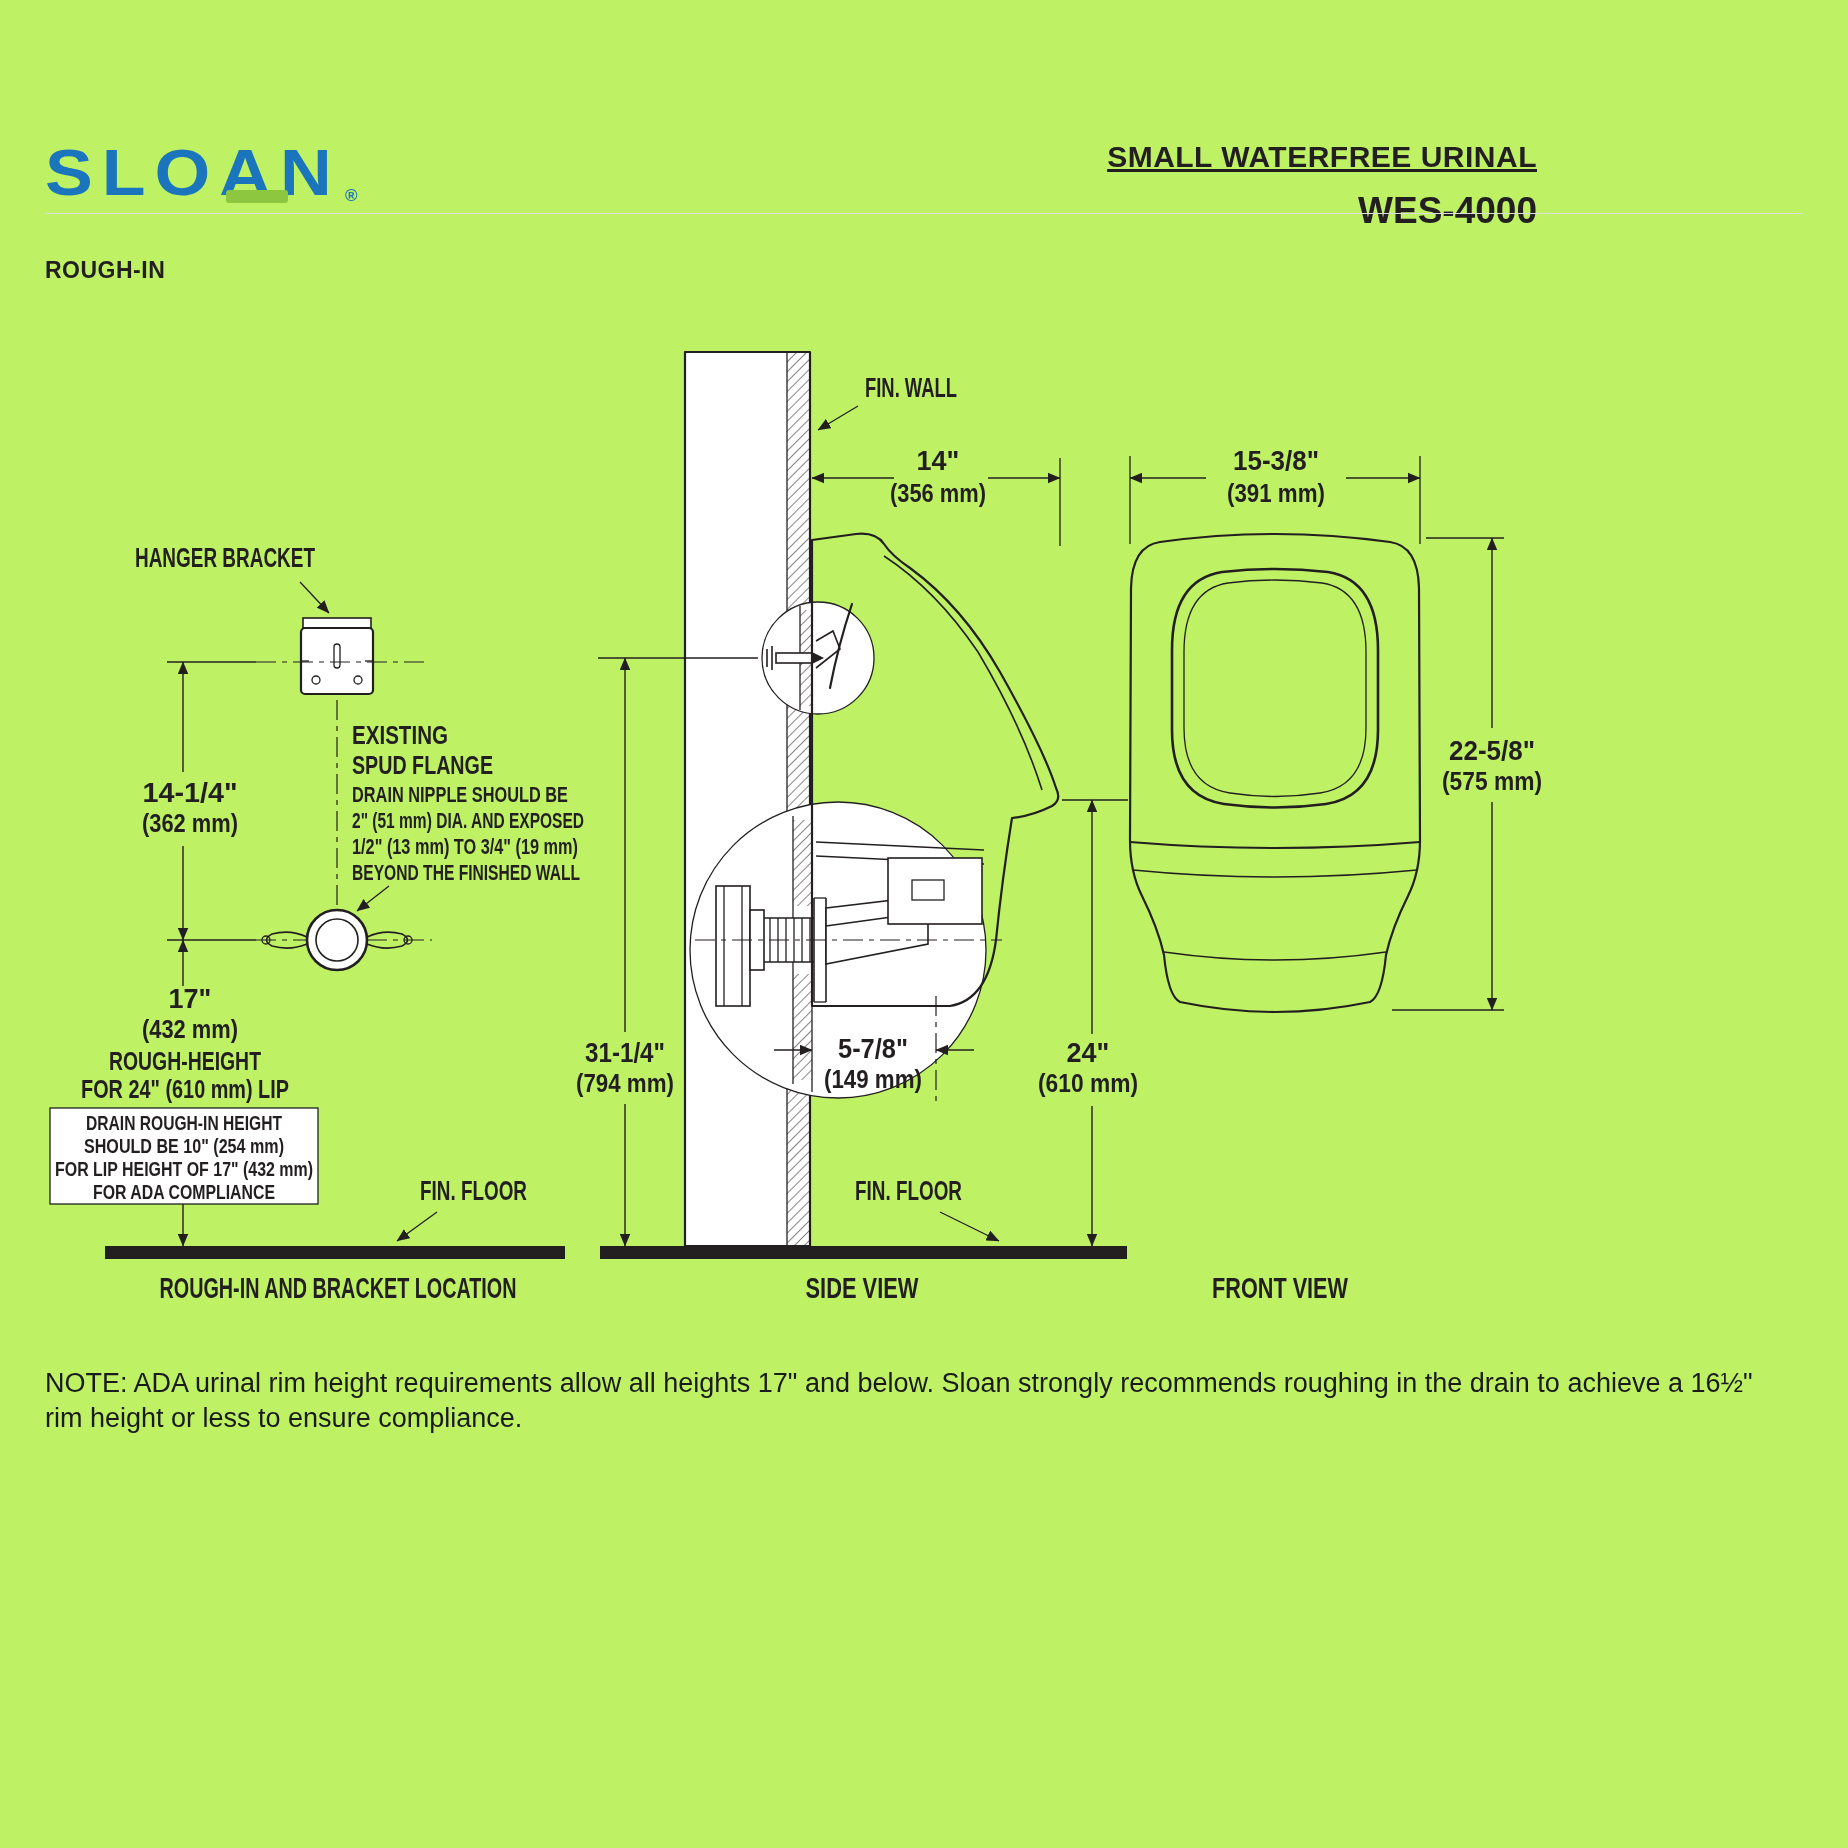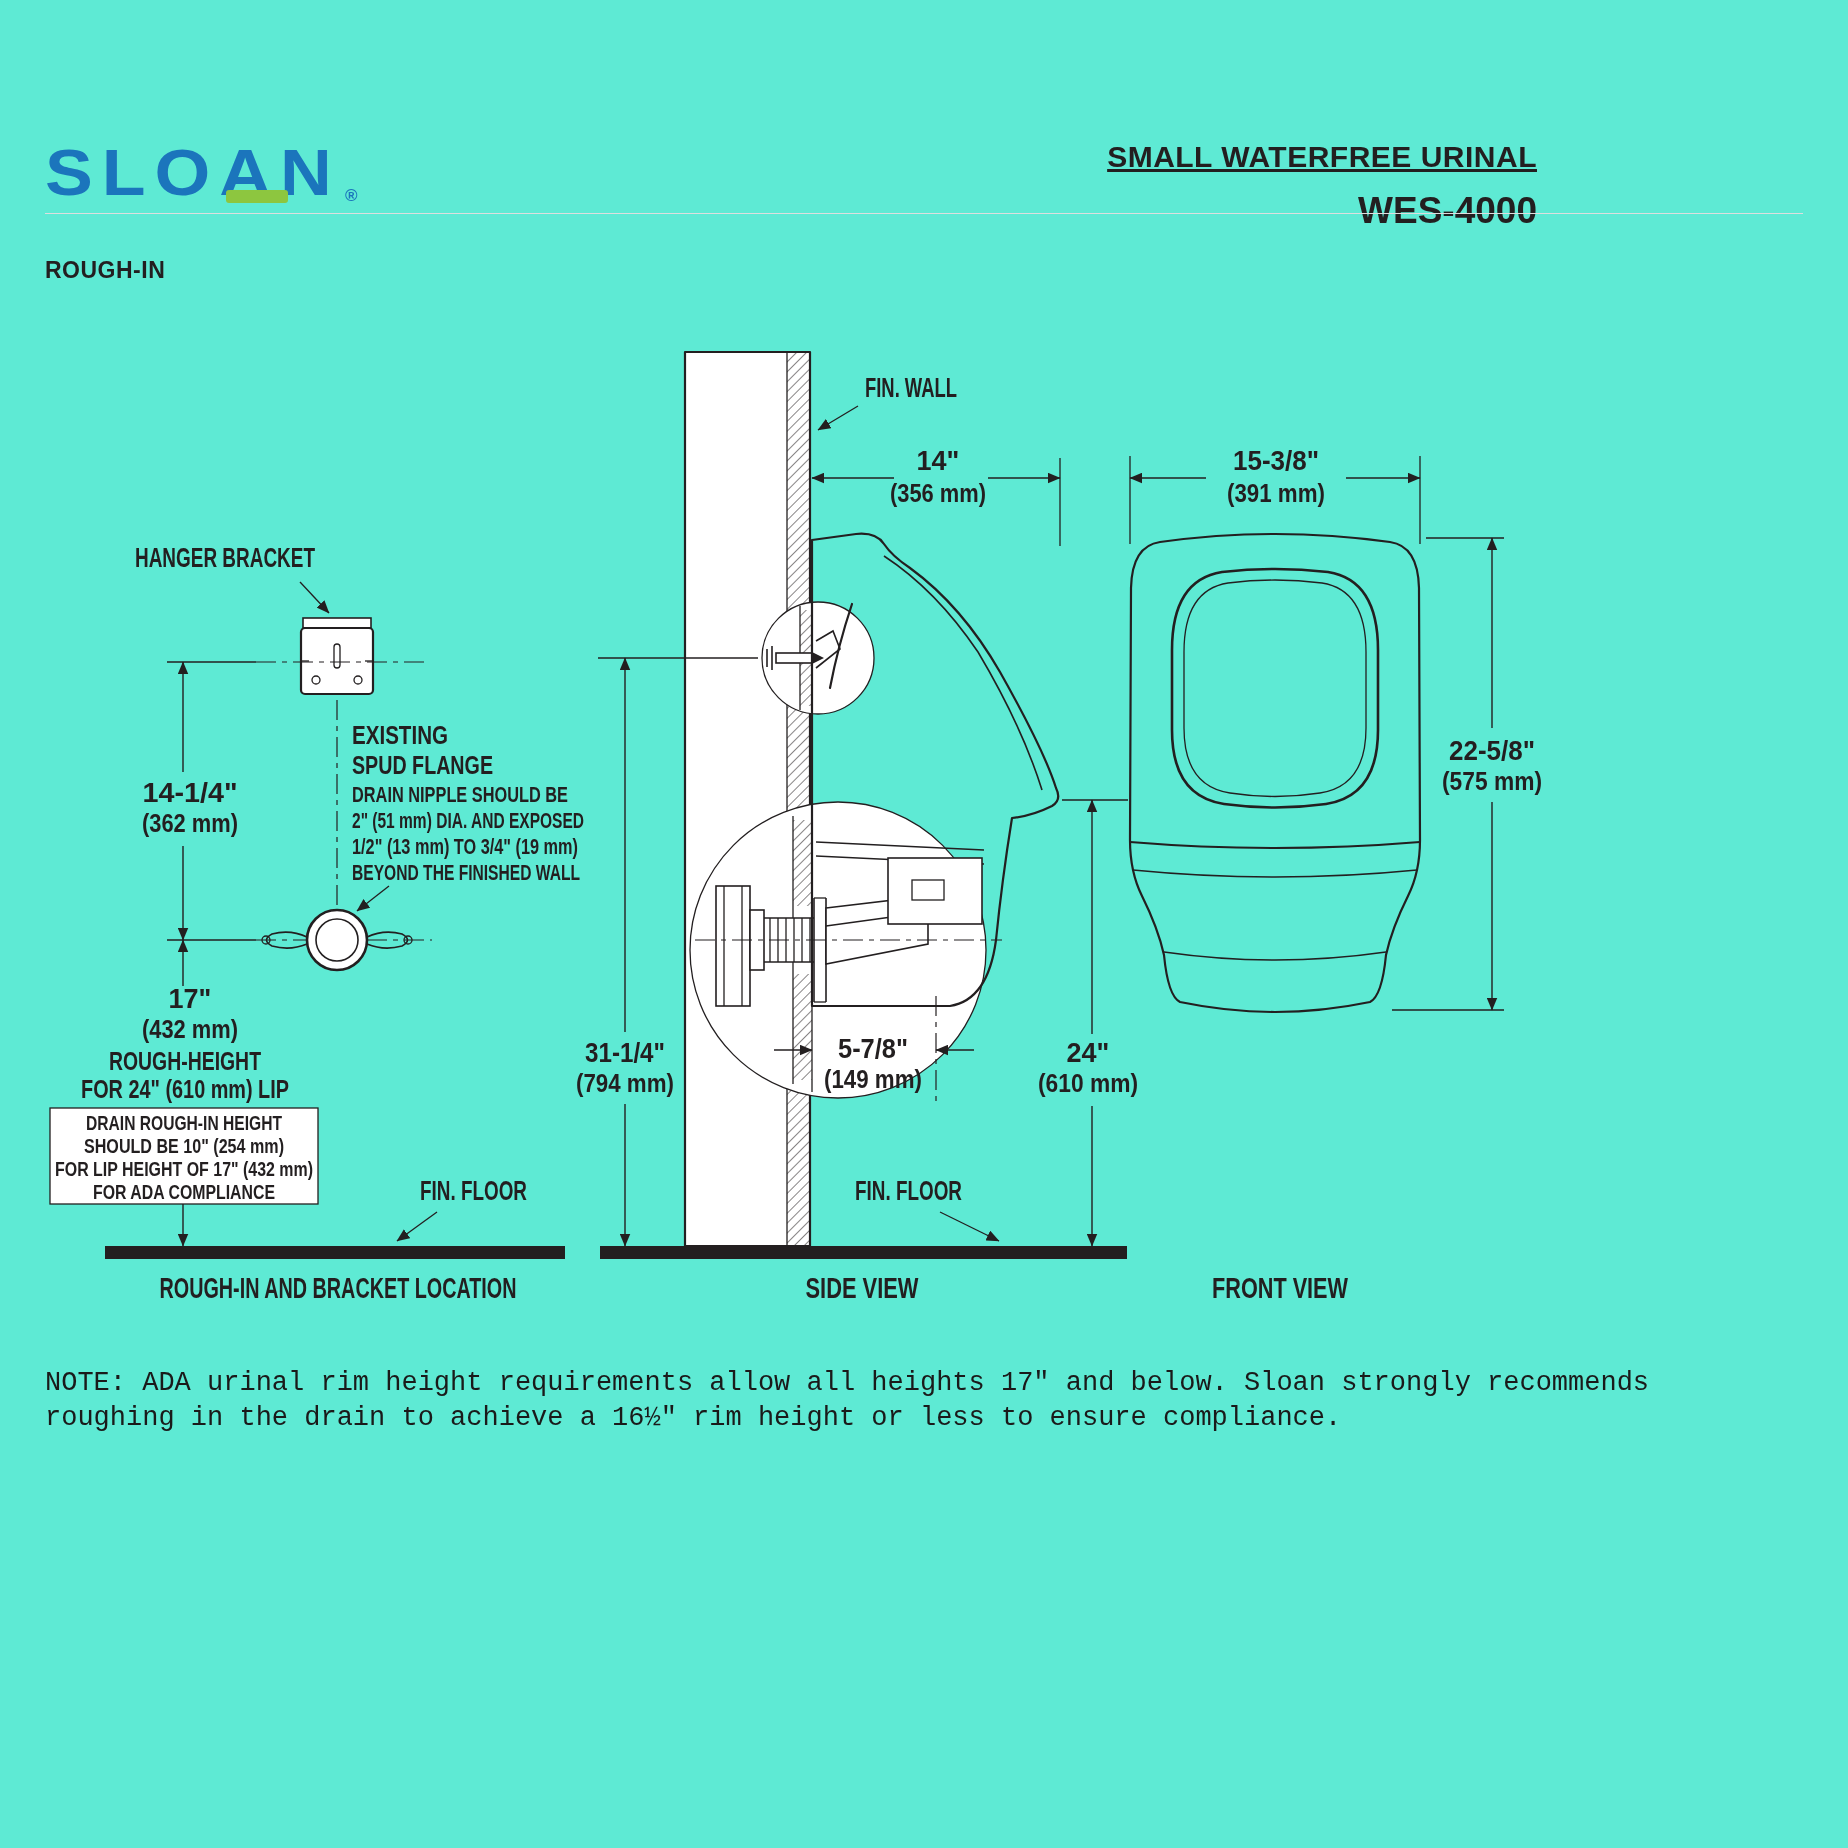--- a/index.html
+++ b/index.html
@@ -1,21 +1,21 @@
 <!DOCTYPE html>
 <html><head>
 <meta charset="utf-8">
 <style>
   * { margin:0; padding:0; box-sizing:border-box; }
   html,body { background:#fff; }
   body {
     width:1848px; height:1848px; position:relative; overflow:hidden;
     font-family:"Liberation Sans", sans-serif; color:#231f20;
   }
-  .page { position:absolute; inset:0; background:#5eead4; }
+  .page { position:absolute; inset:0; background:#bef264; }
 
   
   .logo { position:absolute; left:45px; top:144px; width:330px; height:62px; }
   .logo-text {
     display:inline-block; font-size:64px; font-weight:700; color:#1b75bc;
     letter-spacing:8px; line-height:58px; transform:scaleX(1.12); transform-origin:left center;
   }
   .logo-green { position:absolute; left:181px; top:46px; width:62px; height:13px; background:#8dc63f; border-radius:3px; }
   .logo-reg { position:absolute; left:300px; top:42px; font-size:17px; font-weight:700; color:#1b75bc; }
   .product-block { position:absolute; right:311px; top:140px; text-align:right; }
@@ -32,21 +32,21 @@
   .thin{ fill:none; stroke:#231f20; stroke-width:1.3; }
   .dim { fill:none; stroke:#231f20; stroke-width:1.4; }
   .cl  { fill:none; stroke:#231f20; stroke-width:1.2; stroke-dasharray:20 6 5 6; }
   .wh  { fill:#fff; }
   .ink { fill:#231f20; }
   svg text { font-family:"Liberation Sans", sans-serif; font-weight:700; fill:#231f20; }
   .fs21{font-size:21px}.fs22{font-size:22px}.fs25{font-size:25px}.fs26{font-size:26px}.fs27{font-size:27px}.fs29{font-size:29px}
   .mid { text-anchor:middle; }
 
   
-  .footnote { position:absolute; left:45px; top:1366px; width:1726px; font-size:27px; line-height:35px; color:#1a1a1a;font-family:Liberation Mono, monospace; }
+  .footnote { position:absolute; left:45px; top:1366px; width:1726px; font-size:27px; line-height:35px; color:#1a1a1a; }
 </style>
 </head>
 <body>
 
 <div class="page">
 
   <div class="logo">
     <span class="logo-text">SLOAN</span>
     <span class="logo-green"></span>
     <span class="logo-reg">®</span>

